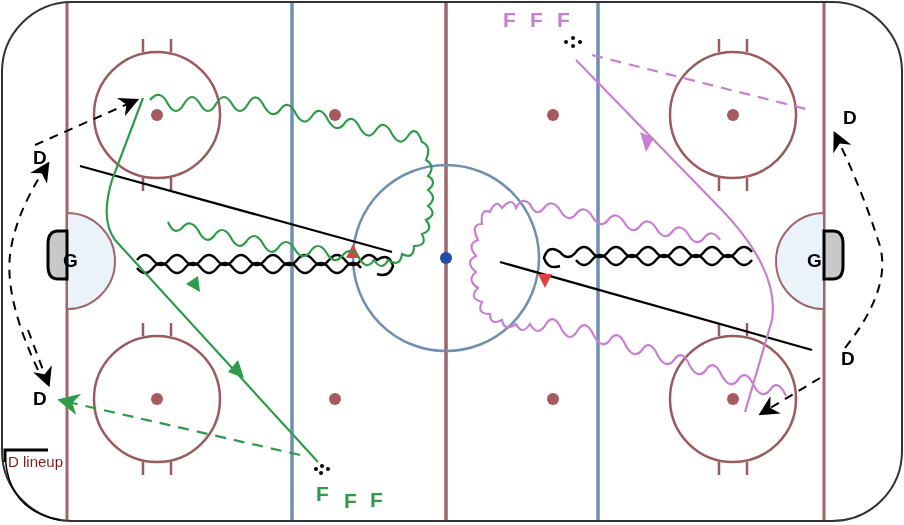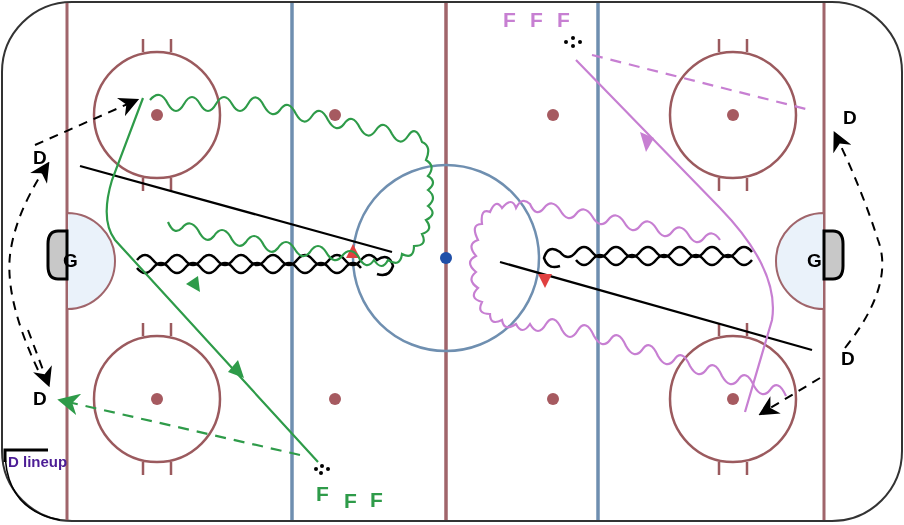--- a/index.html
+++ b/index.html
@@ -3,21 +3,21 @@
 <meta charset="utf-8">
 <style>
   html, body { margin:0; padding:0; background:#ffffff; }
   body { width:904px; height:525px; overflow:hidden; position:relative; font-family:"Liberation Sans", sans-serif; }
   #rink { position:absolute; left:0; top:0; width:904px; height:525px; }
   .lbl { position:absolute; font-family:"Liberation Sans", sans-serif; font-weight:bold; }
   .d-lbl { font-size:19px; color:#000; }
   .g-lbl { font-size:19px; color:#000; }
   .f-green { font-size:21px; color:#2e9b49; }
   .f-purple { font-size:21px; color:#c77fd2; }
-  .legend { position:absolute; left:8px; top:453px; font-size:15px; color:#4c1d95; font-weight:bold; }
+  .legend { position:absolute; left:8px; top:453px; font-size:15px; color:#7f1d1d; font-weight:normal; }
 </style>
 </head>
 <body>
 
 <svg id="rink" viewBox="0 0 904 525" xmlns="http://www.w3.org/2000/svg">
   <defs>
     <marker id="ah-black" markerWidth="10" markerHeight="10" refX="5" refY="5" orient="auto">
         <path d="M0,0 L10,5 L0,10 L3,5 z" fill="#000"></path>
       </marker>
     <marker id="ah-green" markerWidth="10" markerHeight="10" refX="5" refY="5" orient="auto">

